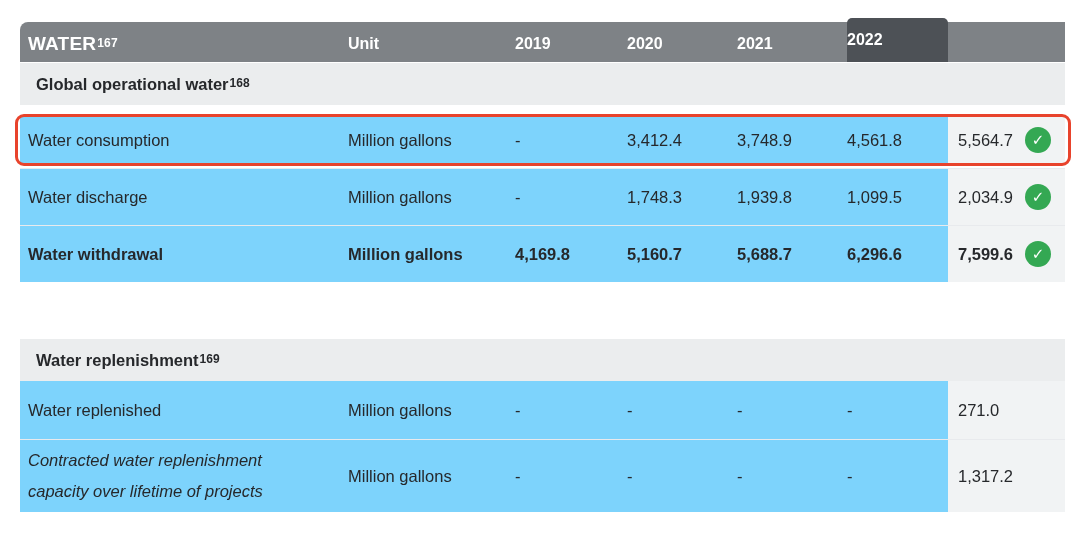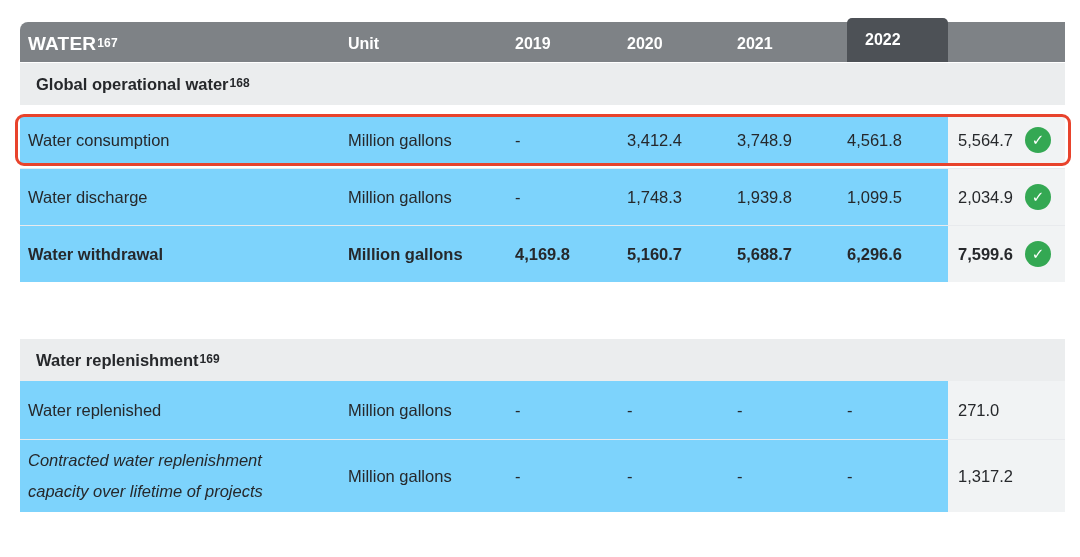--- a/index.html
+++ b/index.html
@@ -33,21 +33,21 @@
     border-radius:8px 0 0 0;
     color:#fff;font-weight:bold;font-size:16px;
   }
   .thead .cell{display:flex;align-items:center;height:100%;}
   .title-cell{padding-left:8px;font-size:19px;letter-spacing:.2px;}
   sup.fnote{font-size:12px;font-weight:bold;margin-left:1px;position:relative;top:-1px;}
   .col-2022-head{
     position:relative;top:-4px;height:44px;
     background:var(--header-2022-bg);
     border-radius:5px 5px 0 0;
-    display:flex;align-items:center;padding-left:18px;box-sizing:border-box;
+    display:flex;align-items:center;padding-left:0;box-sizing:border-box;
   }
   
   .section-row{
     height:42px;background:var(--section-bg);
     display:flex;align-items:center;
     font-weight:bold;font-size:16.5px;
     padding-left:16px;box-sizing:border-box;
     margin-top:1px;
   }
   

